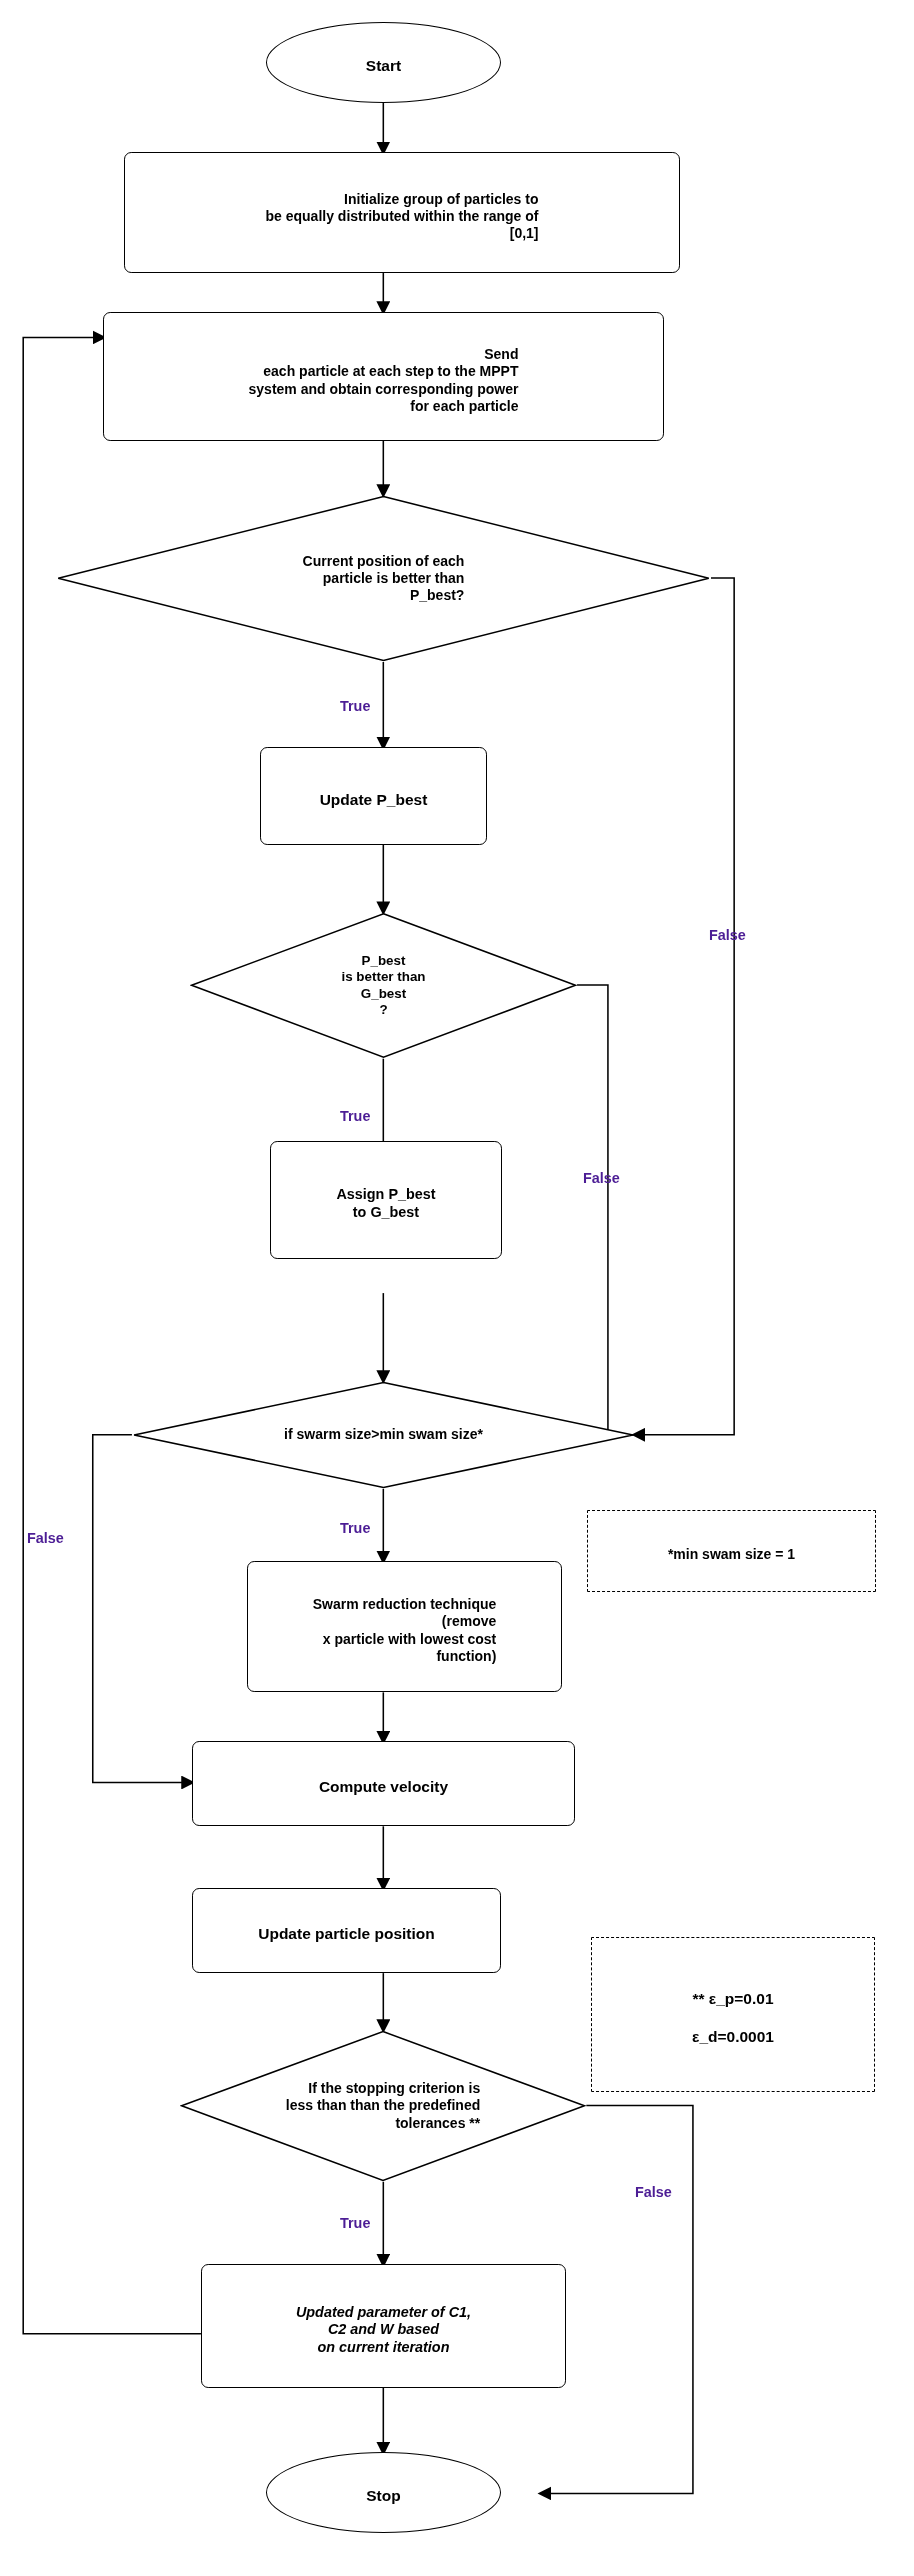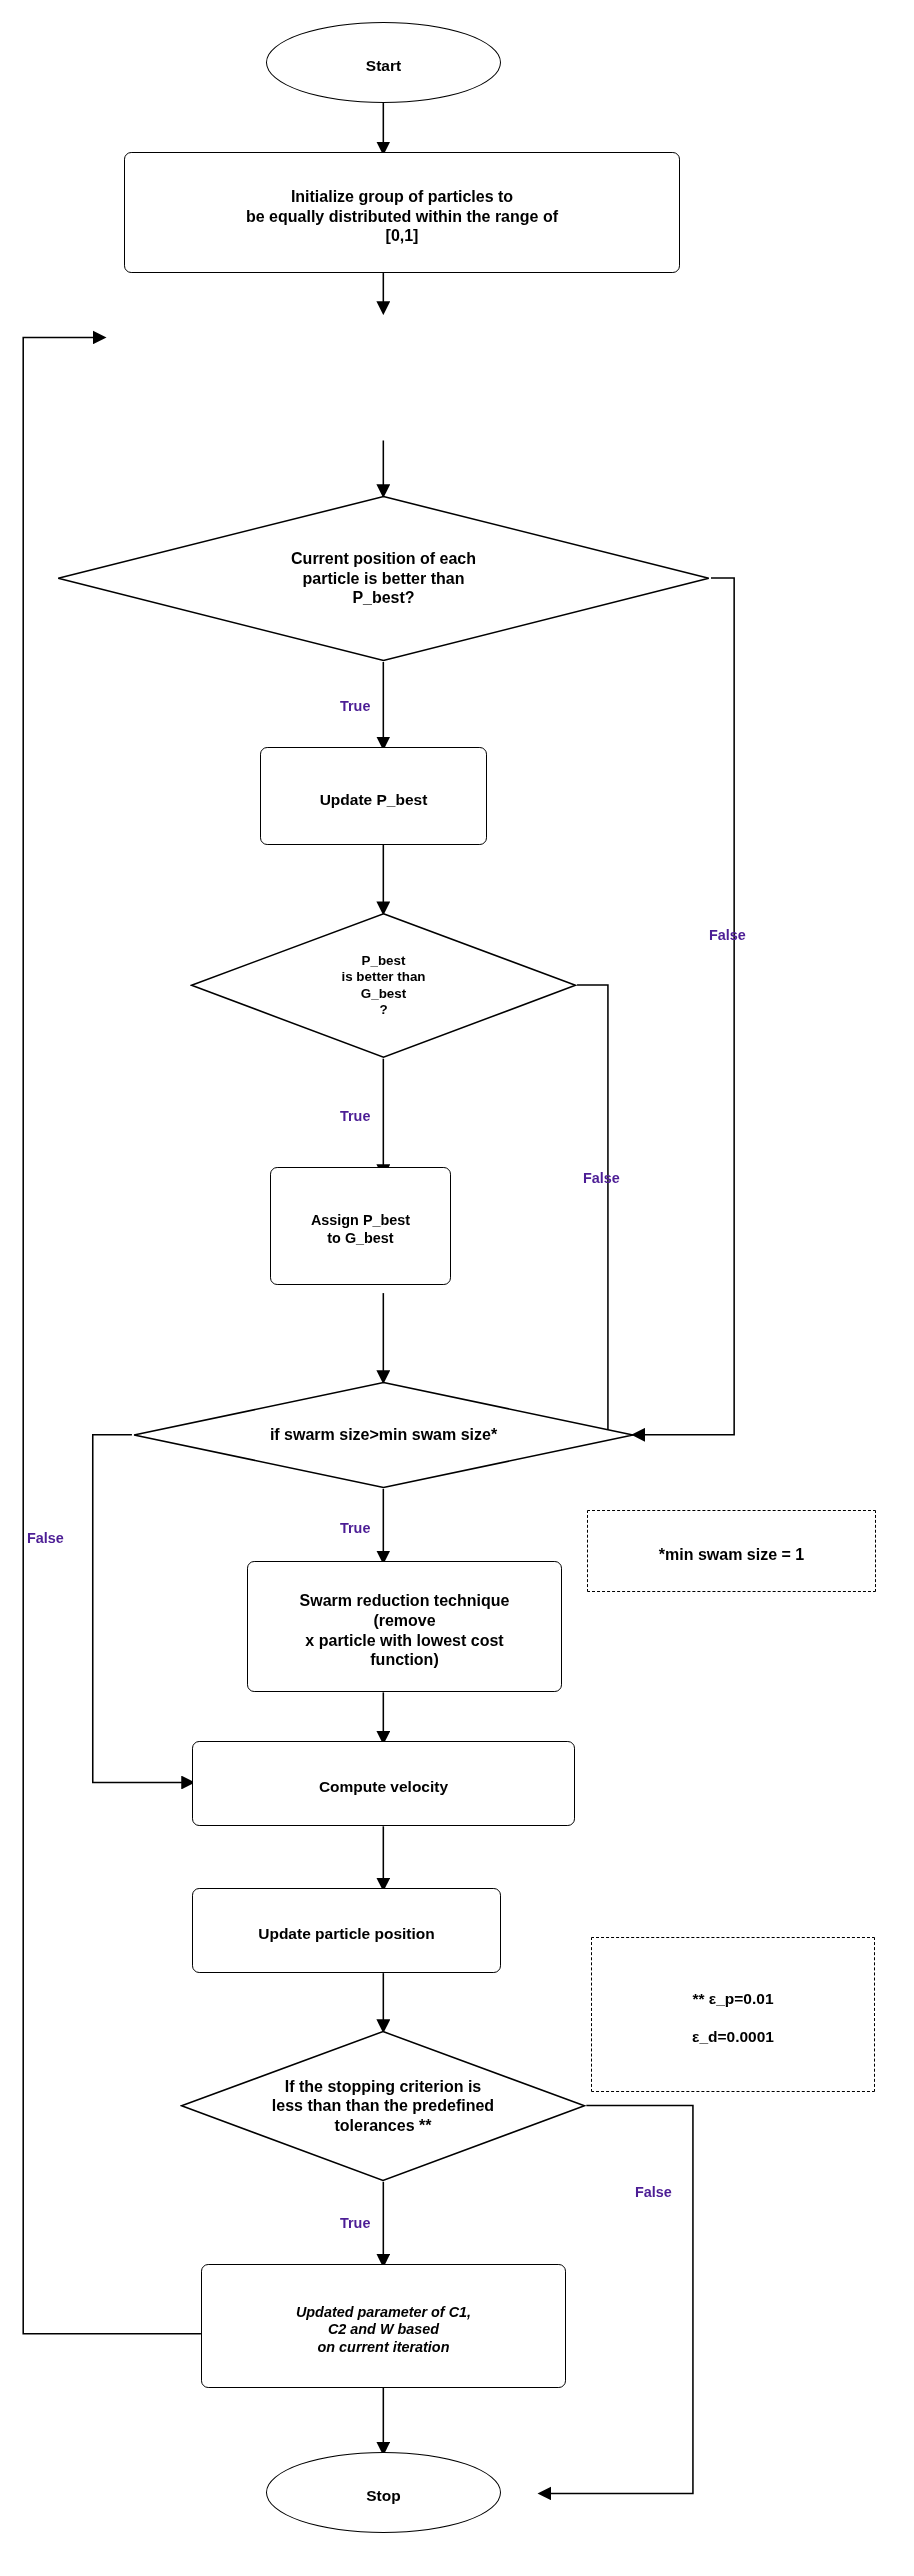--- a/index.html
+++ b/index.html
@@ -77,21 +77,21 @@
     white-space: pre-line;
   }
   .edge-label {
     position: absolute;
     font-weight: bold;
     color: #4c1d95;
     white-space: pre;
   }
   .fs-30 { font-size: 15.5px; }
   .fs-28 { font-size: 14.4px; }
-  .fs-27 { font-size: 16px; }
+  .fs-27 { font-size: 14px; text-align: right; }
   .fs-26 { font-size: 13.4px; }
 </style>
 </head>
 <body>
 
 <div id="canvas">
 
   <svg id="edges" viewBox="0 0 1776 5008">
     <defs>
       <marker id="arrow" viewBox="0 0 12 12" refX="9" refY="6" markerWidth="9" markerHeight="9" orient="auto-start-reverse">
@@ -141,20 +141,26 @@
   <div class="node terminator fs-30" style="left:266px; top:21.6px; width:235px; height:81px;">
     <span class="txt">Start</span>
   </div>
 
   <div class="node process fs-27" style="left:124px; top:152px; width:556px; height:121px; padding:0 9.3px;">
     <span class="txt">Initialize group of particles to
 be equally distributed within the range of
 [0,1]</span>
   </div>
 
+  <div class="node process fs-27" style="left:103px; top:312px; width:561px; height:129px; padding:0 7.2px;">
+    <span class="txt">Send
+each particle at each step to the MPPT
+system and obtain corresponding power
+for each particle</span>
+  </div>
 
   <div class="decision-wrap" style="left:56px; top:495px; width:655px; height:167px;">
     <svg class="dia" width="655" height="167" viewBox="0 0 1272 325">
       <polygon points="636,3 1269,162 636,322 3,162" fill="#fff" stroke="#000" stroke-width="3"></polygon>
     </svg>
     <div class="decision-label fs-27">Current position of each
 particle is better than
 P_best?</div>
   </div>
 
@@ -165,21 +171,21 @@
   <div class="decision-wrap" style="left:190px; top:912px; width:387px; height:147px;">
     <svg class="dia" width="387" height="147" viewBox="0 0 752 285">
       <polygon points="376,3 749,142 376,282 3,142" fill="#fff" stroke="#000" stroke-width="3"></polygon>
     </svg>
     <div class="decision-label fs-26">P_best
 is better than
 G_best
 ?</div>
   </div>
 
-  <div class="node process fs-28" style="left:270px; top:1167px; width:181px; height:118px;text-align:center;">
+  <div class="node process fs-28" style="left:270px; top:1141px; width:232px; height:118px;text-align:center;">
     <span class="txt">Assign P_best
 to G_best</span>
   </div>
 
   <div class="decision-wrap" style="left:132px; top:1381px; width:503px; height:108px;">
     <svg class="dia" width="503" height="108" viewBox="0 0 976 210">
       <polygon points="488,3 973,105 488,207 3,105" fill="#fff" stroke="#000" stroke-width="3"></polygon>
     </svg>
     <div class="decision-label fs-27">if swarm size&gt;min swam size*</div>
   </div>

